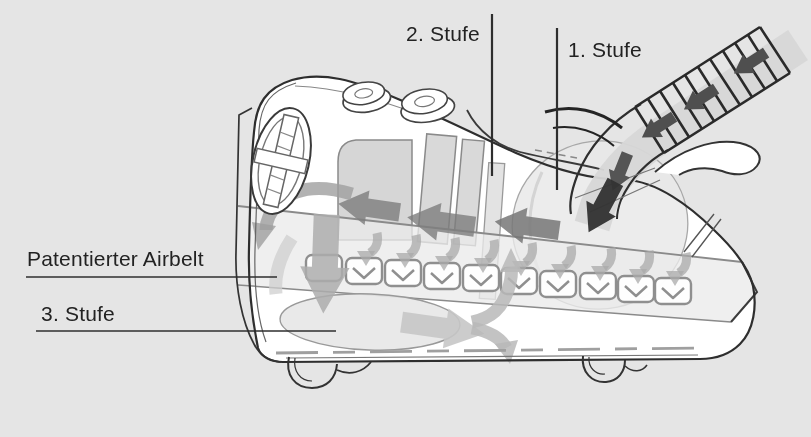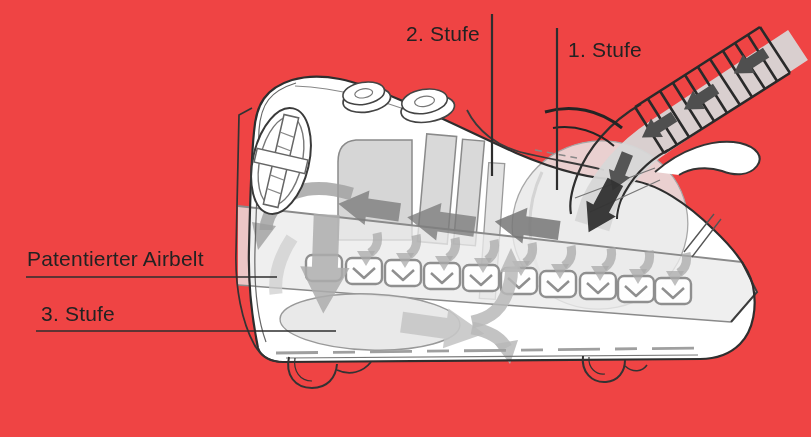--- a/index.html
+++ b/index.html
@@ -1,16 +1,16 @@
 <!DOCTYPE html>
 <html><head>
 <meta charset="utf-8">
 <style>
   html,body{margin:0;padding:0;background:#ffffff;}
-  .canvas{position:relative;width:811px;height:437px;background:#ef4444;overflow:hidden;
+  .canvas{position:relative;width:811px;height:437px;background:#e5e5e5;overflow:hidden;
           font-family:"Liberation Sans","DejaVu Sans",sans-serif;}
   .canvas svg{position:absolute;left:0;top:0;}
   .lbl{font-family:"Liberation Sans","DejaVu Sans",sans-serif;font-size:21px;fill:#222222;letter-spacing:0.2px;}
 </style>
 </head>
 <body>
 
 <div class="canvas">
 <svg width="811" height="437" viewBox="0 0 811 437" xmlns="http://www.w3.org/2000/svg">
   <defs>

